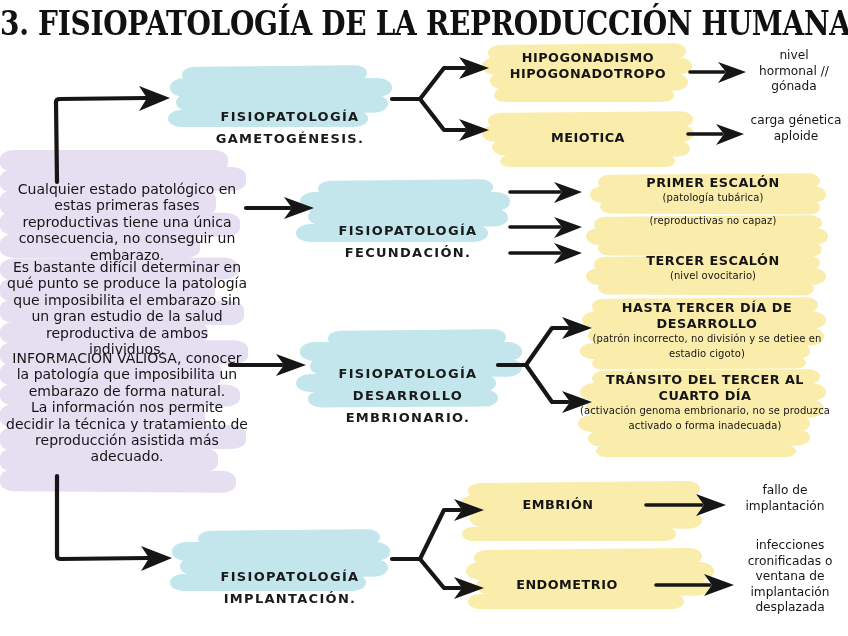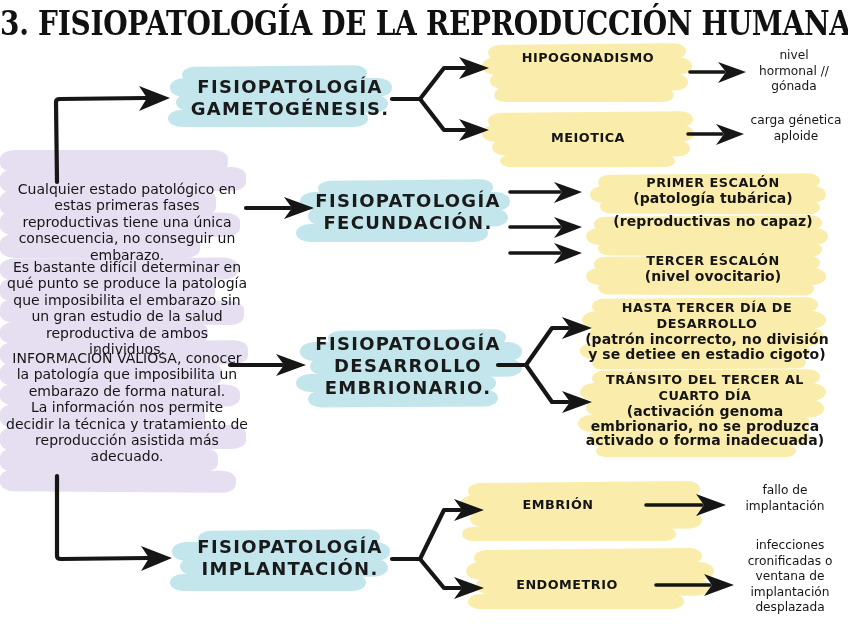--- a/index.html
+++ b/index.html
@@ -35,35 +35,36 @@
   .cy span{background:#c3e6ed;}
   .ye span{background:#faedac;}
   .pu span{background:#e6def1;}
 
   
   .tb{position:absolute;z-index:3;color:#161616;}
   .ctr{text-align:center;}
 
   .node-label{
     font-weight:700;
-    font-size:18px;
+    font-size:13px;
     line-height:22px;
     letter-spacing:1.3px;
     color:#1a1a1a;
+    margin-top:30px;
   }
   .leaf-h{
     font-weight:700;
     font-size:12.8px;
     line-height:16px;
     letter-spacing:0.5px;
     color:#151515;
   }
   .leaf-sub{
-    font-weight:700;
-    font-size:14px;
+    font-weight:400;
+    font-size:10px;
     line-height:14.5px;
     letter-spacing:0.1px;
     color:#151515;
   }
   .outcome{
     font-weight:400;
     font-size:12.2px;
     line-height:15.5px;
     color:#161616;
   }
@@ -300,20 +301,21 @@
     <div>EMBRIONARIO.</div>
   </div>
 
   <div class="tb ctr node-label" style="left:190px;top:536px;width:200px;">
     <div>FISIOPATOLOGÍA</div>
     <div>IMPLANTACIÓN.</div>
   </div>
 
   <div class="tb ctr leaf-h" style="left:488px;top:50px;width:200px;">
     <div>HIPOGONADISMO</div>
+    <div>HIPOGONADOTROPO</div>
   </div>
   <div class="tb ctr outcome" style="left:746px;top:48px;width:96px;white-space:pre-line;">nivel
 hormonal //
 gónada</div>
 
   <div class="tb ctr leaf-h" style="left:488px;top:130px;width:200px;">
     <div>MEIOTICA</div>
   </div>
   <div class="tb ctr outcome" style="left:744px;top:113px;width:104px;white-space:pre-line;">carga génetica
 aploide</div>

